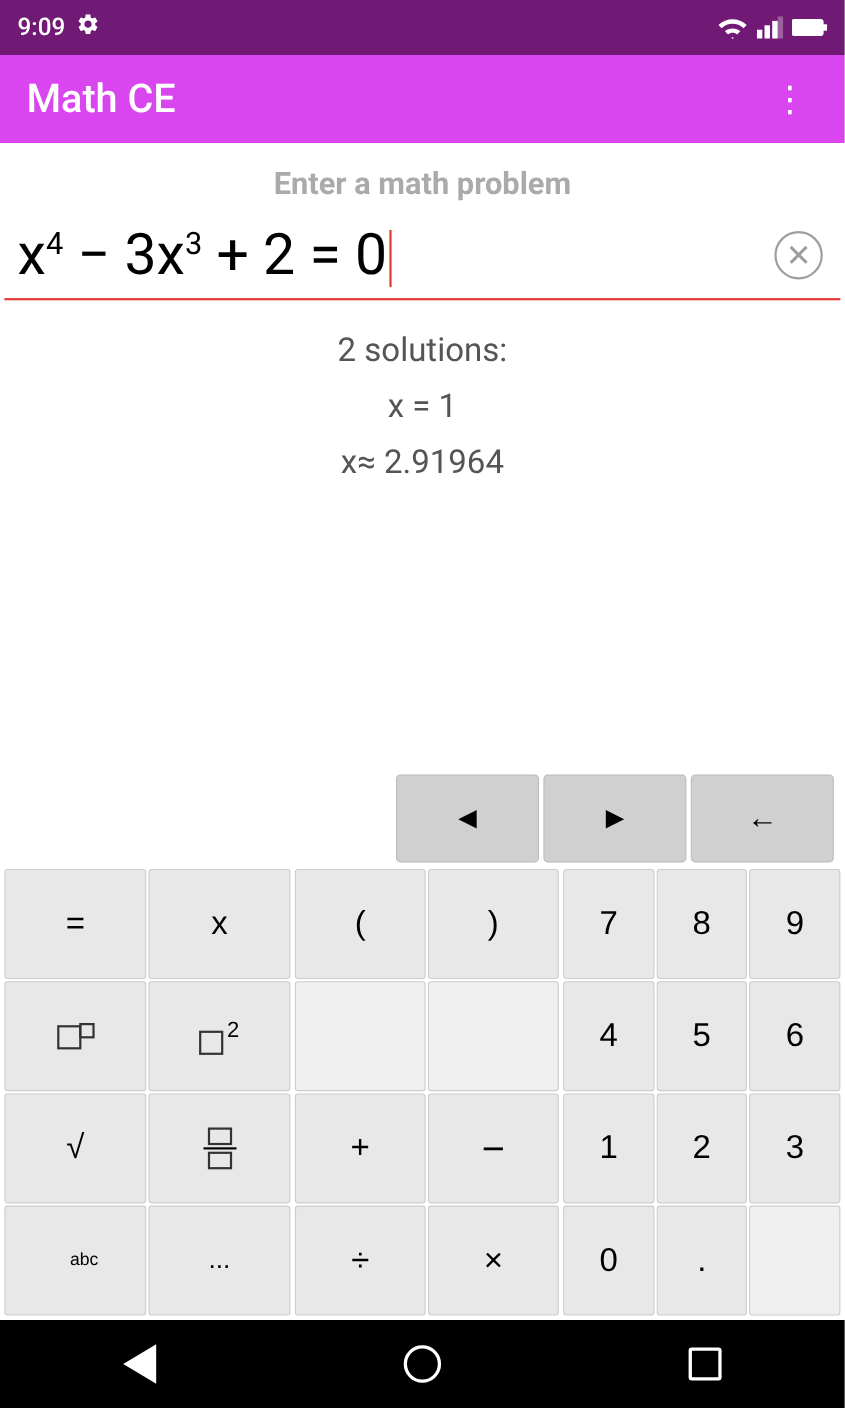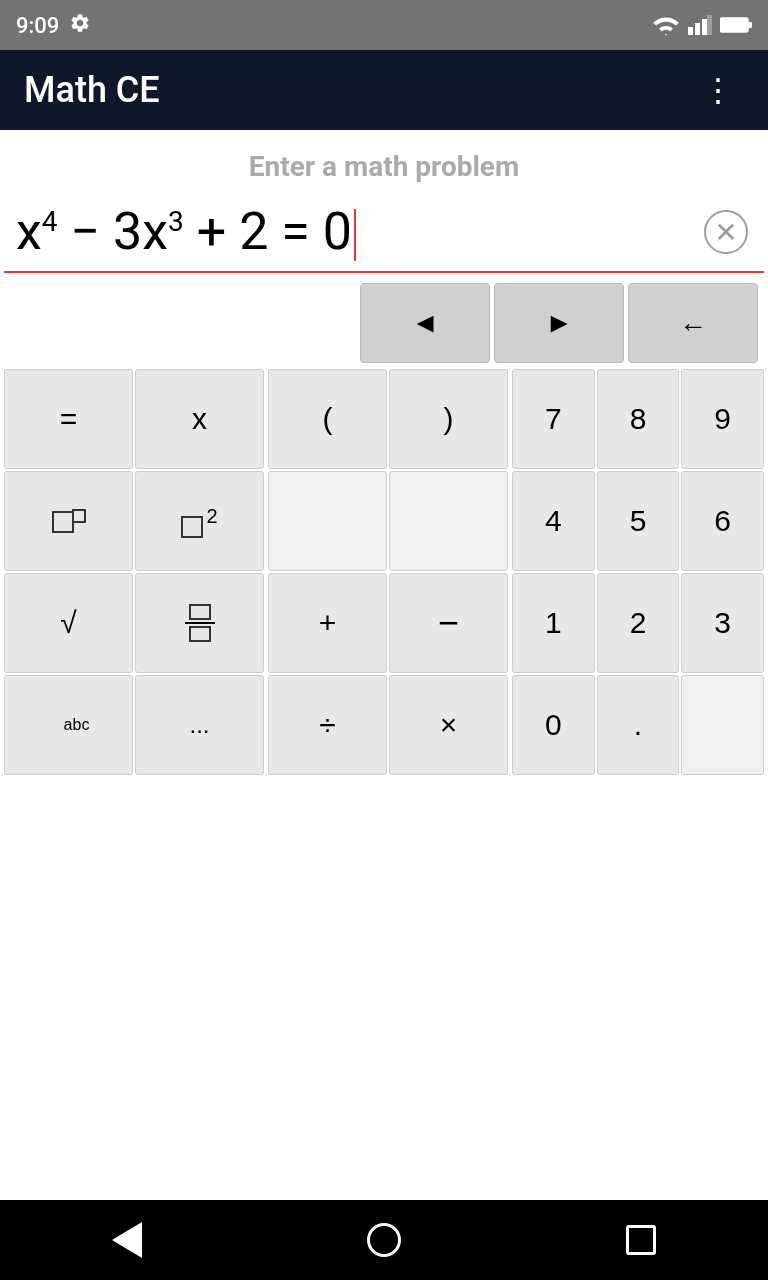--- a/index.html
+++ b/index.html
@@ -9,21 +9,21 @@
       height: 1280px;
       background: #fff;
       font-family: 'Roboto', Arial, sans-serif;
       overflow: hidden;
       display: flex;
       flex-direction: column;
     }
 
     
     .status-bar {
-      background: #737373;
+      background: #701a75;
       color: #fff;
       height: 50px;
       display: flex;
       align-items: center;
       justify-content: space-between;
       padding: 0 16px;
       flex-shrink: 0;
       text-align: center;
     }
     .status-left {
@@ -34,21 +34,21 @@
       font-weight: 500;
     }
     .status-right {
       display: flex;
       align-items: center;
       gap: 8px;
     }
 
     
     .app-bar {
-      background: #0f172a;
+      background: #d946ef;
       color: #fff;
       height: 80px;
       display: flex;
       align-items: center;
       justify-content: space-between;
       padding: 0 24px;
       flex-shrink: 0;
     }
     .app-title {
       font-size: 36px;
@@ -310,20 +310,25 @@
 
   <div class="input-row">
     <div class="math-input">
       x<sup>4</sup> − 3x<sup>3</sup> + 2 = 0<span style="border-left:2px solid #e53935;height:52px;display:inline-block;vertical-align:middle;margin-left:2px;"></span>
     </div>
     <button class="clear-btn">
       <div class="clear-icon">✕</div>
     </button>
   </div>
 
+  <div class="results-area">
+    <span class="result-line">2 solutions:</span>
+    <span class="result-line">x = 1</span>
+    <span class="result-line">x≈ 2.91964</span>
+  </div>
 
   <div class="keyboard-section">
 
     <div class="nav-row">
       <button class="nav-btn">◄</button>
       <button class="nav-btn">►</button>
       <button class="nav-btn">←</button>
     </div>
 
     <div class="keyboard-grid">

